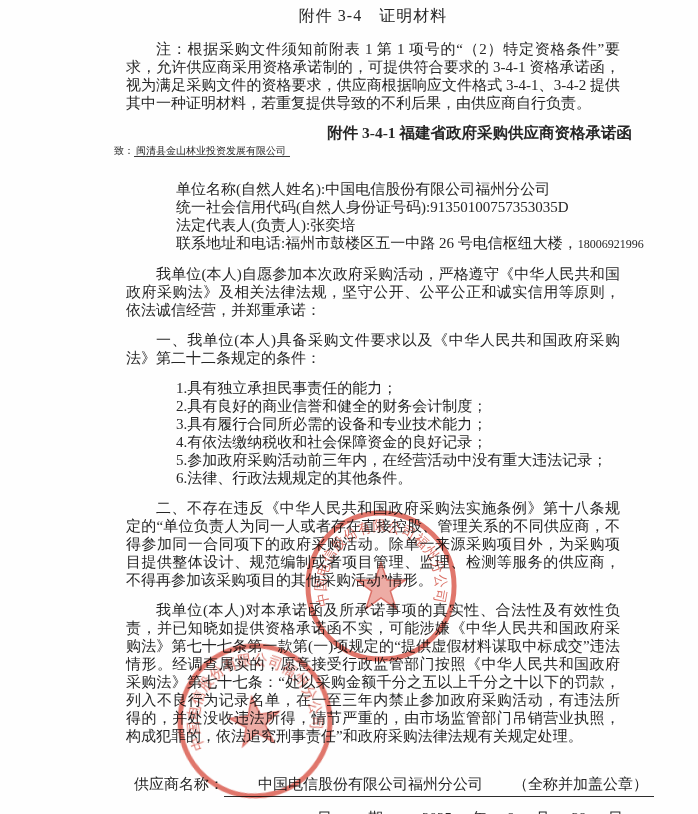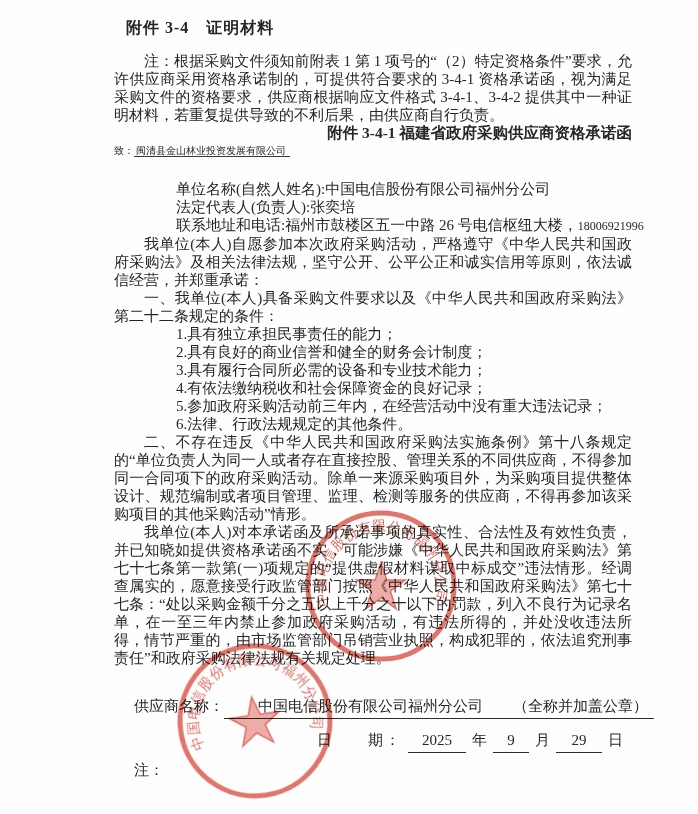--- a/index.html
+++ b/index.html
@@ -7,29 +7,29 @@
     position:relative;
     width:698px; height:814px;
     margin:0 auto;
     background:#fefefe;
     font-family:"Liberation Serif","DejaVu Serif",serif;
     color:#262626;
     overflow:hidden;
   }
   .text-block { padding:6px 66px 0 114px; }
   .doc-title {
-    font-size:16px; font-weight:bold; 
-    margin:12px; line-height:20px; letter-spacing:1px;
+    font-size:16px; font-weight:normal; text-align:center;
+    margin:0; line-height:20px; letter-spacing:1px;
   }
   .sub-title {
     font-size:15.5px; font-weight:bold; text-align:right;
     margin:0; line-height:18px;
   }
   .para {
-    font-size:15px; line-height:18px; margin:0;
+    font-size:15px; line-height:18px; margin:12px;
     text-align:justify; text-indent:2em;
   }
   .note-para { margin-top:14px; }
   .to-line { font-size:10px; line-height:18px; margin:0; }
   .to-name { border-bottom:1px solid #3a3a3a; padding:0 4px 0 2px; }
   .info-block { margin:20px 0 0 62px; }
   .info-line { font-size:15px; line-height:18px; white-space:nowrap; }
   .phone { font-size:12px; letter-spacing:0; }
   .cond-list { margin-left:62px; }
   .cond-item { font-size:15px; line-height:18px; }
@@ -57,20 +57,21 @@
     <h1 class="doc-title">附件 3-4　证明材料</h1>
 
     <p class="para note-para">注：根据采购文件须知前附表 1 第 1 项号的“（2）特定资格条件”要求，允许供应商采用资格承诺制的，可提供符合要求的 3-4-1 资格承诺函，视为满足采购文件的资格要求，供应商根据响应文件格式 3-4-1、3-4-2 提供其中一种证明材料，若重复提供导致的不利后果，由供应商自行负责。</p>
 
     <h2 class="sub-title">附件 3-4-1 福建省政府采购供应商资格承诺函</h2>
 
     <p class="to-line"><span>致：</span><span class="to-name">闽清县金山林业投资发展有限公司</span></p>
 
     <div class="info-block">
       <div class="info-line">单位名称(自然人姓名):中国电信股份有限公司福州分公司</div>
+      <div class="info-line">统一社会信用代码(自然人身份证号码):91350100757353035D</div>
       <div class="info-line">法定代表人(负责人):张奕培</div>
       <div class="info-line"><span>联系地址和电话:福州市鼓楼区五一中路 26 号电信枢纽大楼，</span><span class="phone">18006921996</span></div>
     </div>
 
     <p class="para">我单位(本人)自愿参加本次政府采购活动，严格遵守《中华人民共和国政府采购法》及相关法律法规，坚守公开、公平公正和诚实信用等原则，依法诚信经营，并郑重承诺：</p>
 
     <p class="para">一、我单位(本人)具备采购文件要求以及《中华人民共和国政府采购法》第二十二条规定的条件：</p>
 
     <div class="cond-list">
       <div class="cond-item">1.具有独立承担民事责任的能力；</div>

